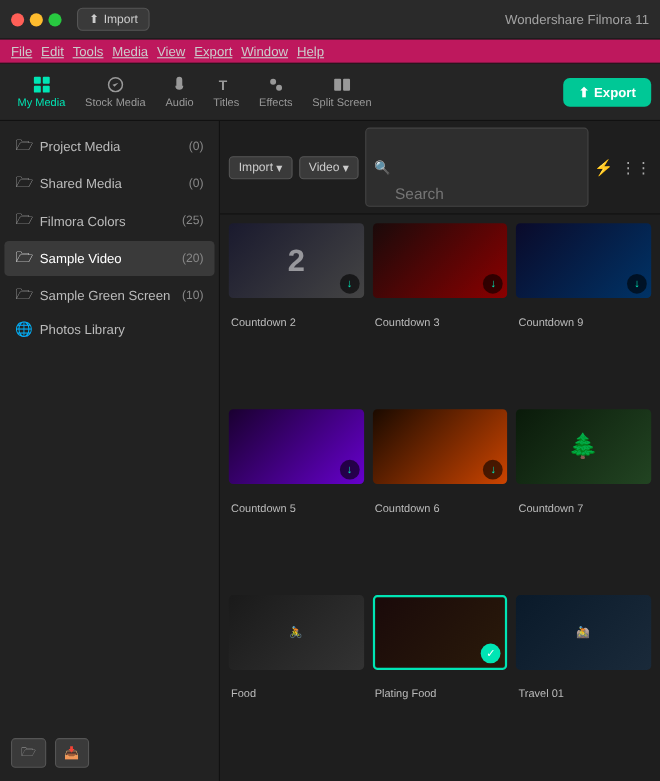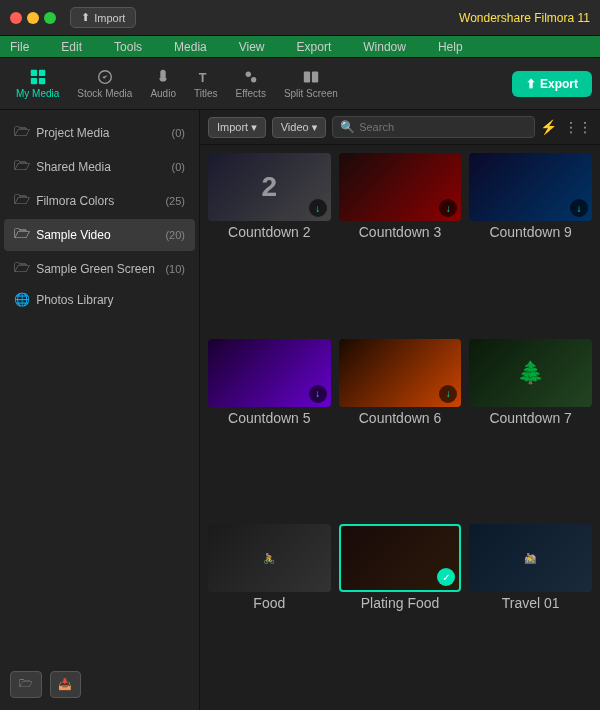--- a/index.html
+++ b/index.html
@@ -6,22 +6,22 @@
     body { width: 600px; height: 710px; background: #1e1e1e; font-family: -apple-system, BlinkMacSystemFont, 'Segoe UI', sans-serif; color: #ccc; font-size: 12px; overflow: hidden; }
 
     
     .titlebar { background: #2a2a2a; height: 36px; display: flex; align-items: center; padding: 0 10px; gap: 8px; border-bottom: 1px solid #111; }
     .traffic-lights { display: flex; gap: 5px; }
     .tl { width: 12px; height: 12px; border-radius: 50%; }
     .tl.red { background: #ff5f57; }
     .tl.yellow { background: #febc2e; }
     .tl.green { background: #28c840; }
     .import-btn { background: #3a3a3a; border: 1px solid #555; border-radius: 5px; color: #ccc; font-size: 11px; padding: 3px 10px; cursor: pointer; display: flex; align-items: center; gap: 4px; margin-left: 6px; }
-    .app-title { margin-left: auto; color: #fde047; font-size: 12px; }
-    .menu-bar { background: #15803d; height: 22px; display: flex; align-items: center; padding: 0 10px; gap: 32px; border-bottom: 1px solid #111; }
+    .app-title { margin-left: auto; color: #a3a3a3; font-size: 12px; }
+    .menu-bar { background: #be185d; height: 22px; display: flex; align-items: center; padding: 0 10px; gap: 8px; border-bottom: 1px solid #111; text-decoration: underline; }
     .menu-item { color: #ccc; font-size: 12px; cursor: pointer; }
 
     
     .toolbar { background: #252525; height: 52px; display: flex; align-items: center; padding: 0 8px; border-bottom: 1px solid #111; gap: 2px; }
     .tool-tab { display: flex; flex-direction: column; align-items: center; padding: 4px 8px; cursor: pointer; color: #999; font-size: 10px; gap: 2px; border-radius: 4px; }
     .tool-tab.active { color: #00e5b4; }
     .tool-tab svg { width: 18px; height: 18px; }
     .export-btn { margin-left: auto; background: #00c896; border: none; border-radius: 6px; color: #fff; font-size: 12px; font-weight: 600; padding: 6px 14px; cursor: pointer; display: flex; align-items: center; gap: 4px; }
 
     
@@ -34,28 +34,28 @@
     .sidebar-item .count { margin-left: auto; color: #888; font-size: 11px; }
     .folder-icon { font-size: 13px; }
     .sidebar-footer { margin-top: auto; display: flex; gap: 8px; padding: 6px 10px; }
     .sidebar-footer-btn { background: #3a3a3a; border: 1px solid #555; border-radius: 4px; padding: 3px 8px; cursor: pointer; color: #aaa; font-size: 11px; }
 
     
     .content { flex: 1; display: flex; flex-direction: column; background: #1e1e1e; }
     .content-toolbar { display: flex; align-items: center; gap: 6px; padding: 6px 8px; border-bottom: 1px solid #111; }
     .content-btn { background: #3a3a3a; border: 1px solid #555; border-radius: 4px; color: #ccc; font-size: 11px; padding: 3px 8px; cursor: pointer; display: flex; align-items: center; gap: 3px; }
     .search-box { display: flex; align-items: center; gap: 4px; background: #2e2e2e; border: 1px solid #444; border-radius: 4px; padding: 3px 7px; flex: 1; }
-    .search-box input { background: none; border: none; outline: none; color: #ccc; font-size: 11px; width: 100%; }
+    .search-box input { background: none; border: none; outline: none; color: #ccc; font-size: 14px; width: 100%; margin-top: 48px; }
     .filter-btn { background: none; border: none; color: #aaa; cursor: pointer; font-size: 14px; }
 
     
     .media-grid { flex: 1; overflow-y: auto; padding: 8px; display: grid; grid-template-columns: repeat(3, 1fr); gap: 8px; }
     .media-item { cursor: pointer; }
     .media-thumb { width: 100%; height: 68px; background: #333; border-radius: 4px; overflow: hidden; position: relative; display: flex; align-items: center; justify-content: center; }
-    .media-label { color: #bbb; font-size: 14px; margin-top: 3px; text-align: center; padding: 0 2px; }
+    .media-label { color: #bbb; font-size: 10px; margin-top: 17px; text-align: left; padding: 0 2px; }
     .media-item.selected .media-thumb { border: 2px solid #00e5b4; }
     .download-badge { position: absolute; bottom: 4px; right: 4px; background: rgba(0,0,0,0.6); border-radius: 50%; width: 18px; height: 18px; display: flex; align-items: center; justify-content: center; color: #00e5b4; font-size: 10px; }
     .check-badge { position: absolute; bottom: 4px; right: 4px; background: #00e5b4; border-radius: 50%; width: 18px; height: 18px; display: flex; align-items: center; justify-content: center; color: #fff; font-size: 10px; }
 
     
     .thumb-countdown2 { background: linear-gradient(135deg, #1a1a2e, #444); }
     .thumb-countdown3 { background: linear-gradient(135deg, #1a0a0a, #8b0000); }
     .thumb-countdown4 { background: linear-gradient(135deg, #0a0a2a, #003366); }
     .thumb-countdown5 { background: linear-gradient(135deg, #1a0030, #6600cc); }
     .thumb-countdown6 { background: linear-gradient(135deg, #1a0a00, #cc4400); }

